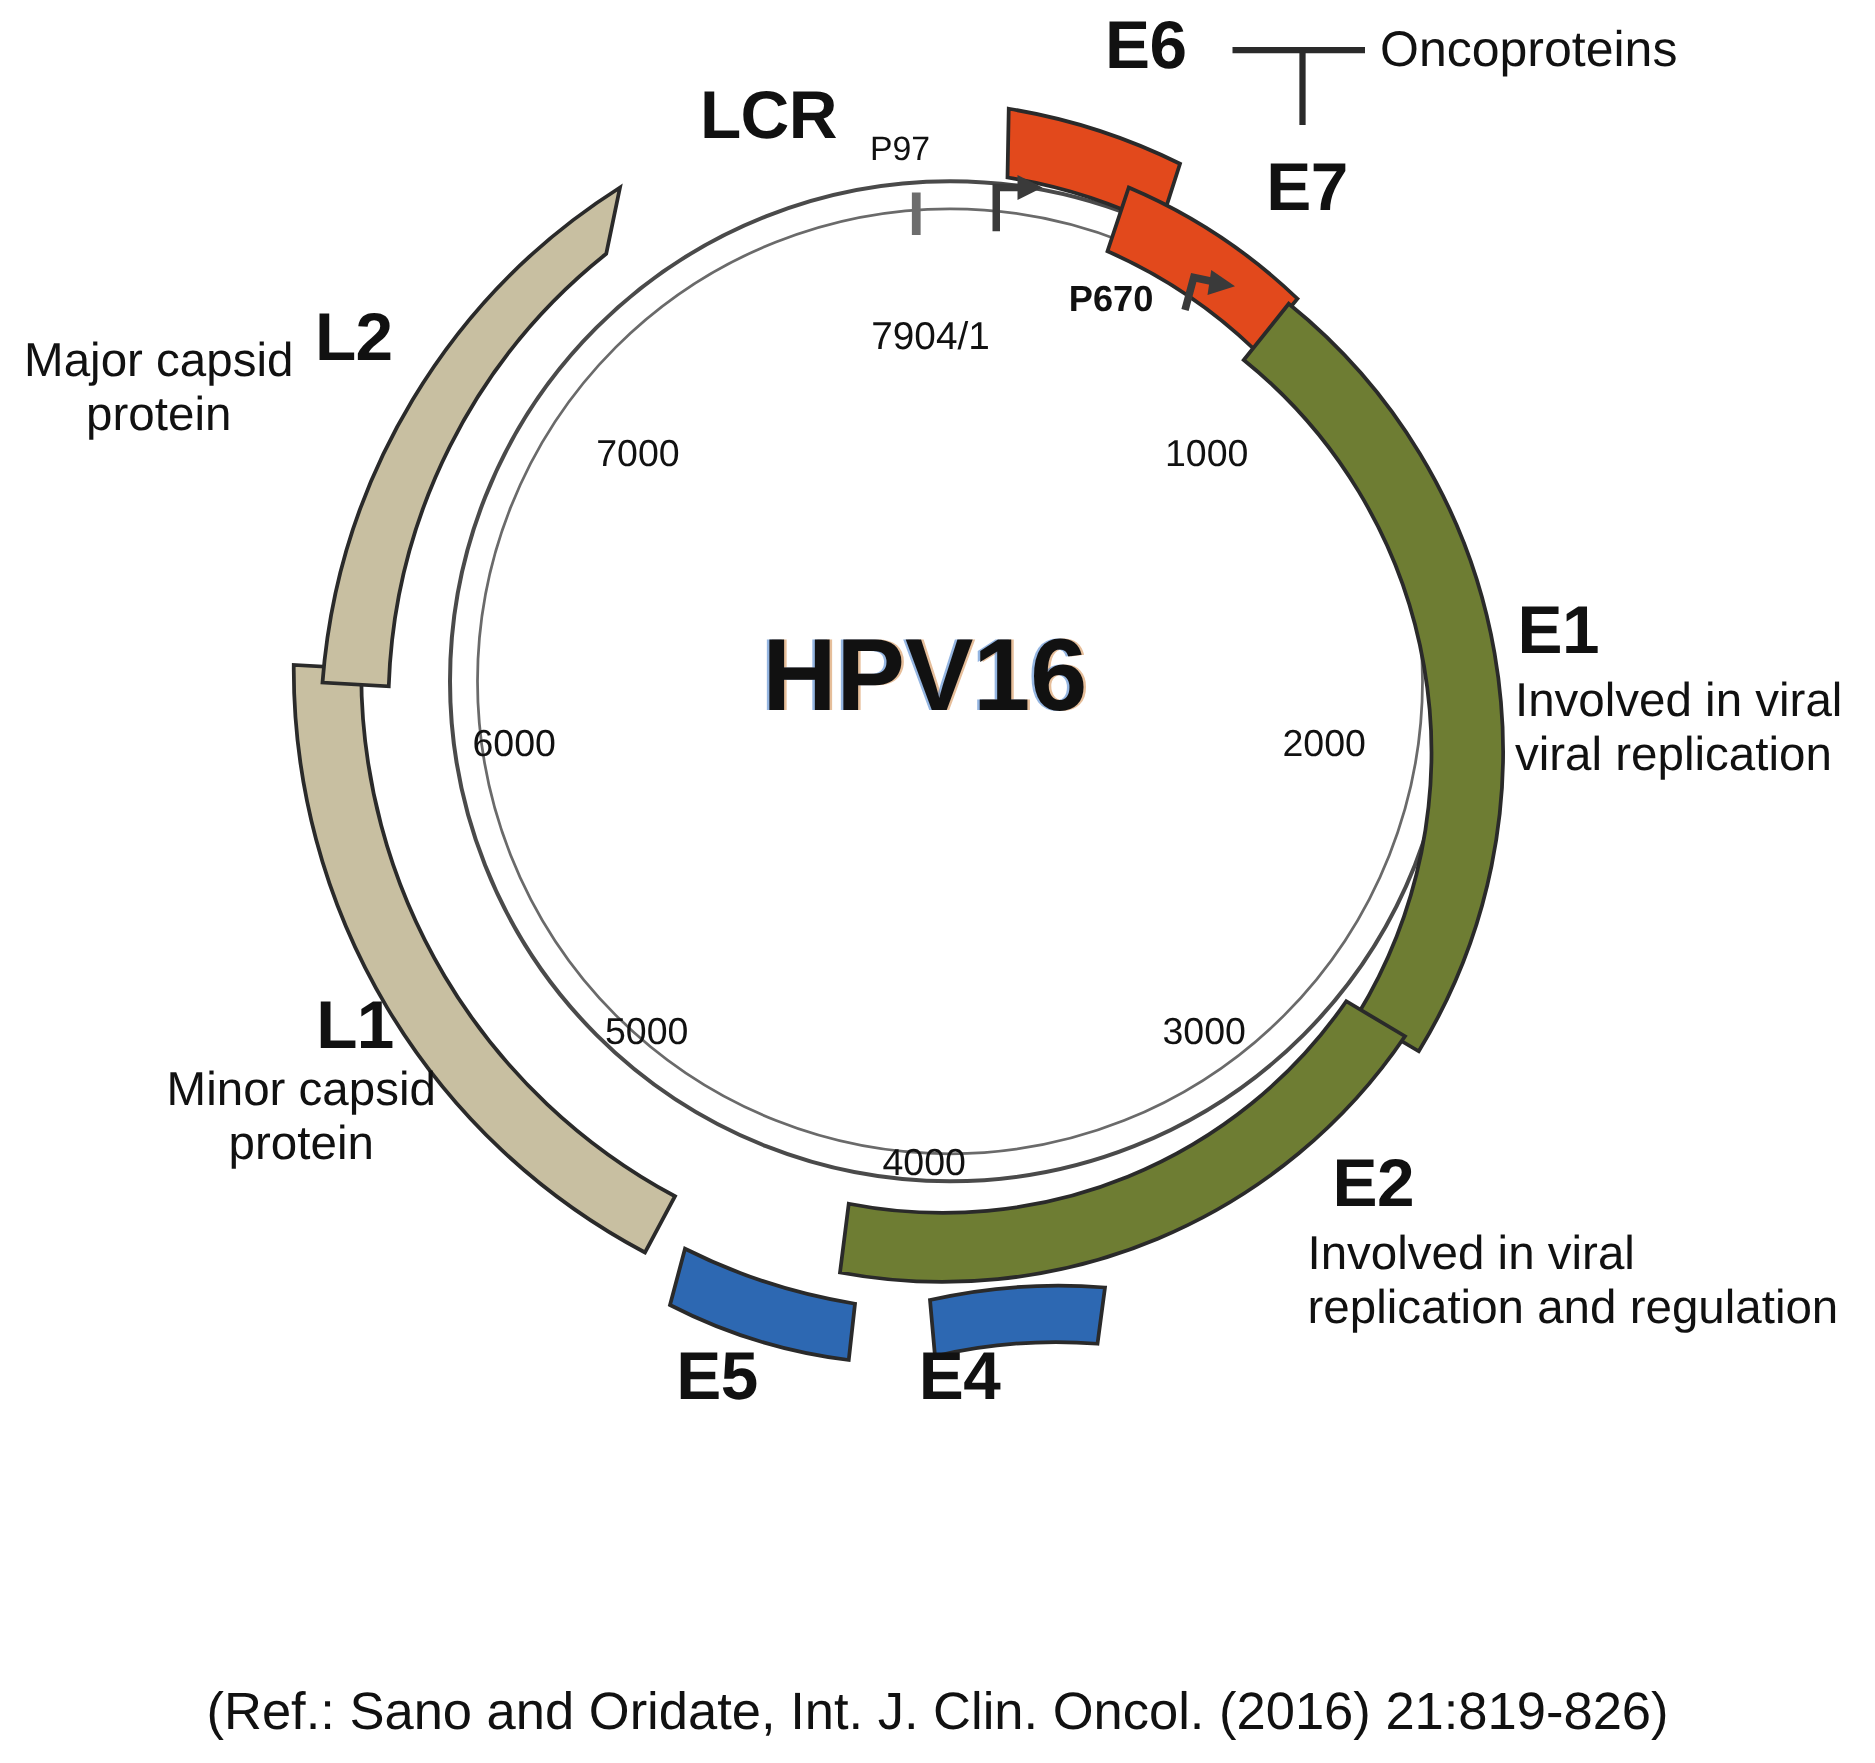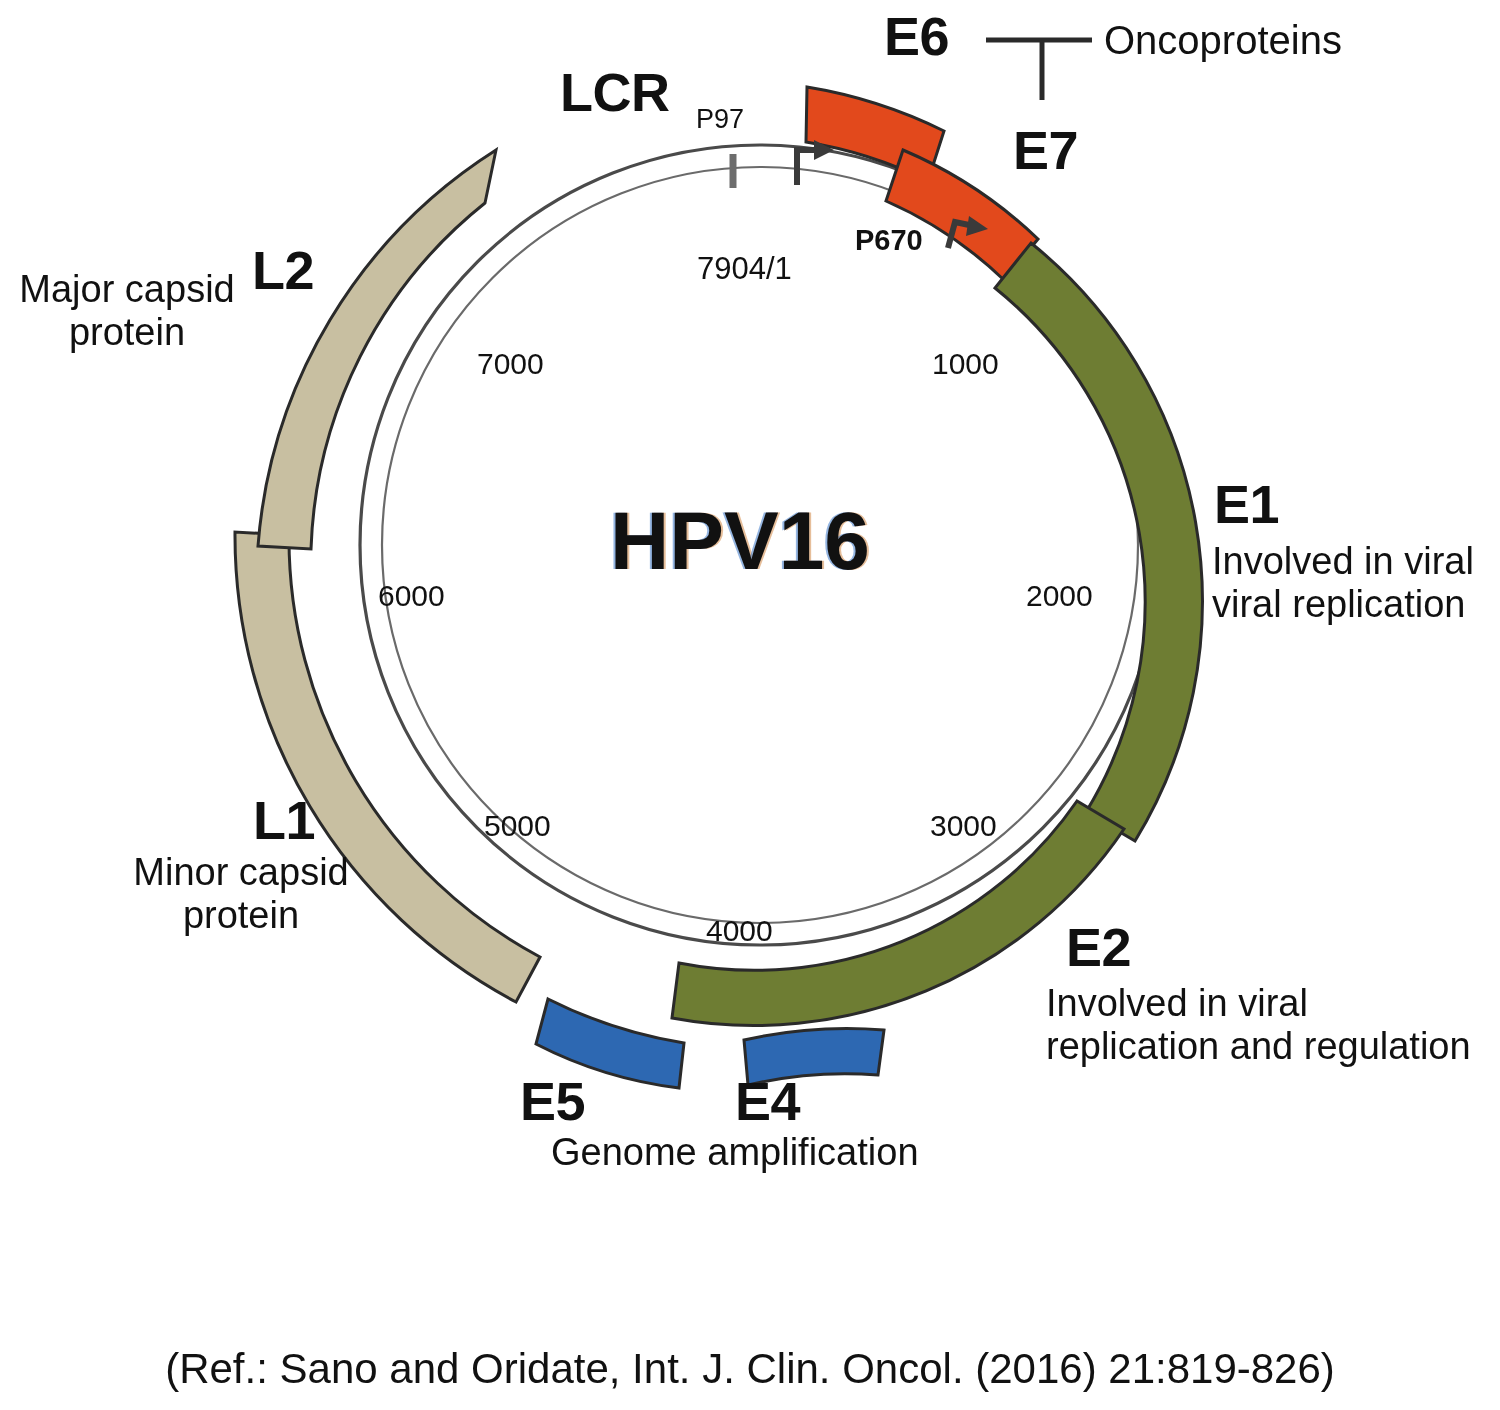--- a/index.html
+++ b/index.html
@@ -163,25 +163,24 @@
   <div class="lbl onco-label" style="left:1104px; top:18px;">Oncoproteins</div>
 
   <div class="lbl gene-label" style="left:1214px; top:474px;">E1</div>
   <div class="lbl gene-desc t-left" style="left:1212px; top:540px; width:290px;">Involved in viral
 viral replication</div>
 
   <div class="lbl gene-label" style="left:1066px; top:917px;">E2</div>
   <div class="lbl gene-desc t-left" style="left:1046px; top:982px; width:460px;">Involved in viral
 replication and regulation</div>
 
-  <div class="lbl gene-label" style="left:520px; top:1071px;">E5</div>
+  <div class="lbl gene-label" style="left:541px; top:1071px;">E5</div>
 
   <div class="lbl gene-label" style="left:735px; top:1071px;">E4</div>
 
-  <div class="lbl gene-desc" style="left:551px; top:1131px;">Genome amplification</div>
 
   <div class="lbl gene-label" style="left:252px; top:240px;">L2</div>
   <div class="lbl gene-desc t-center" style="left:8px; top:268px; width:238px;">Major capsid
 protein</div>
 
   <div class="lbl gene-label" style="left:253px; top:790px;">L1</div>
   <div class="lbl gene-desc t-center" style="left:122px; top:851px; width:238px;">Minor capsid
 protein</div>
 
   <div class="lbl promoter-label" style="left:696px; top:104px;">P97</div>

